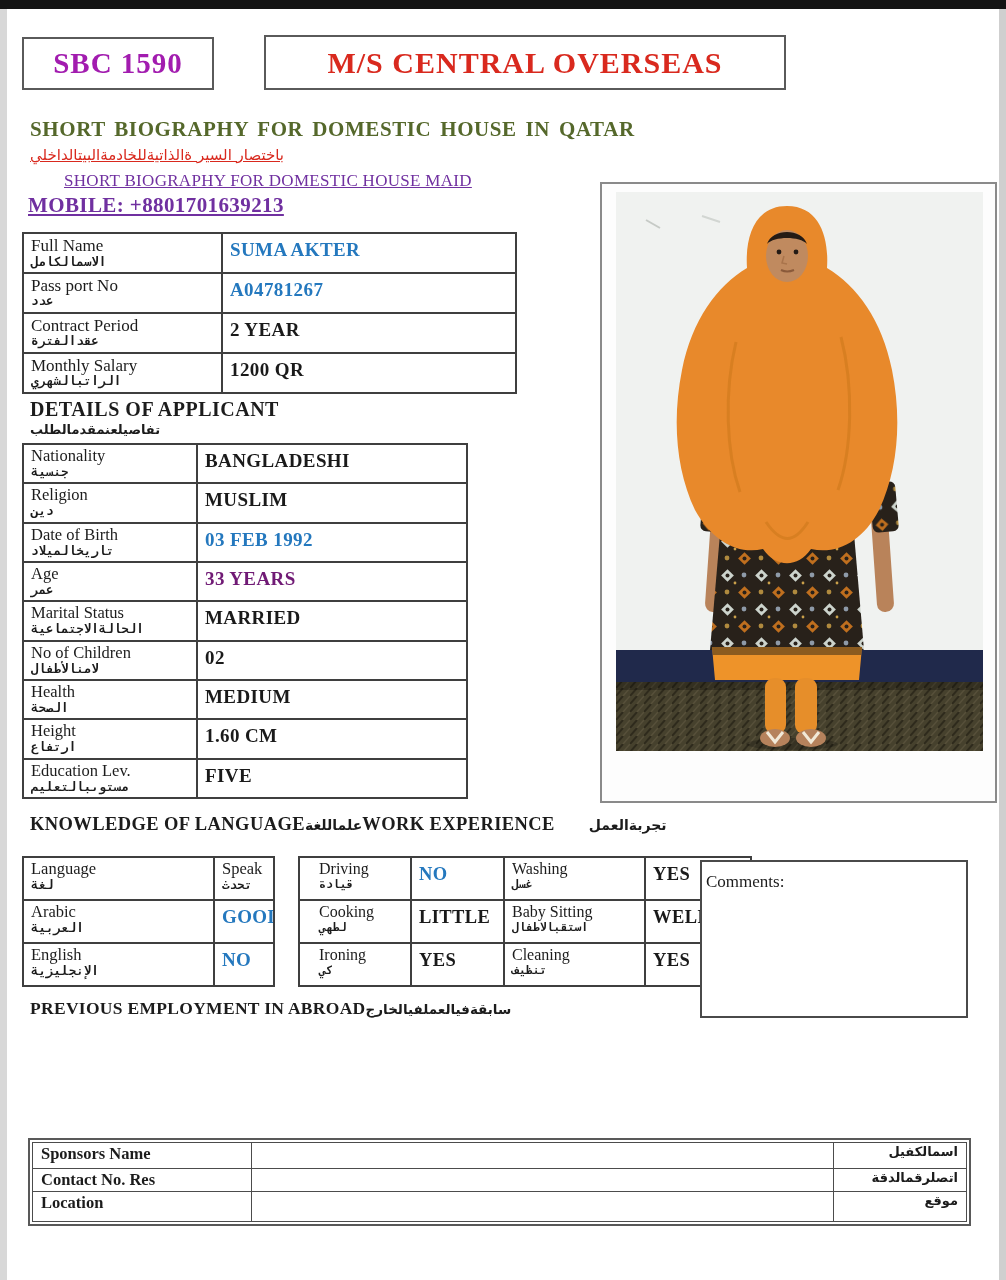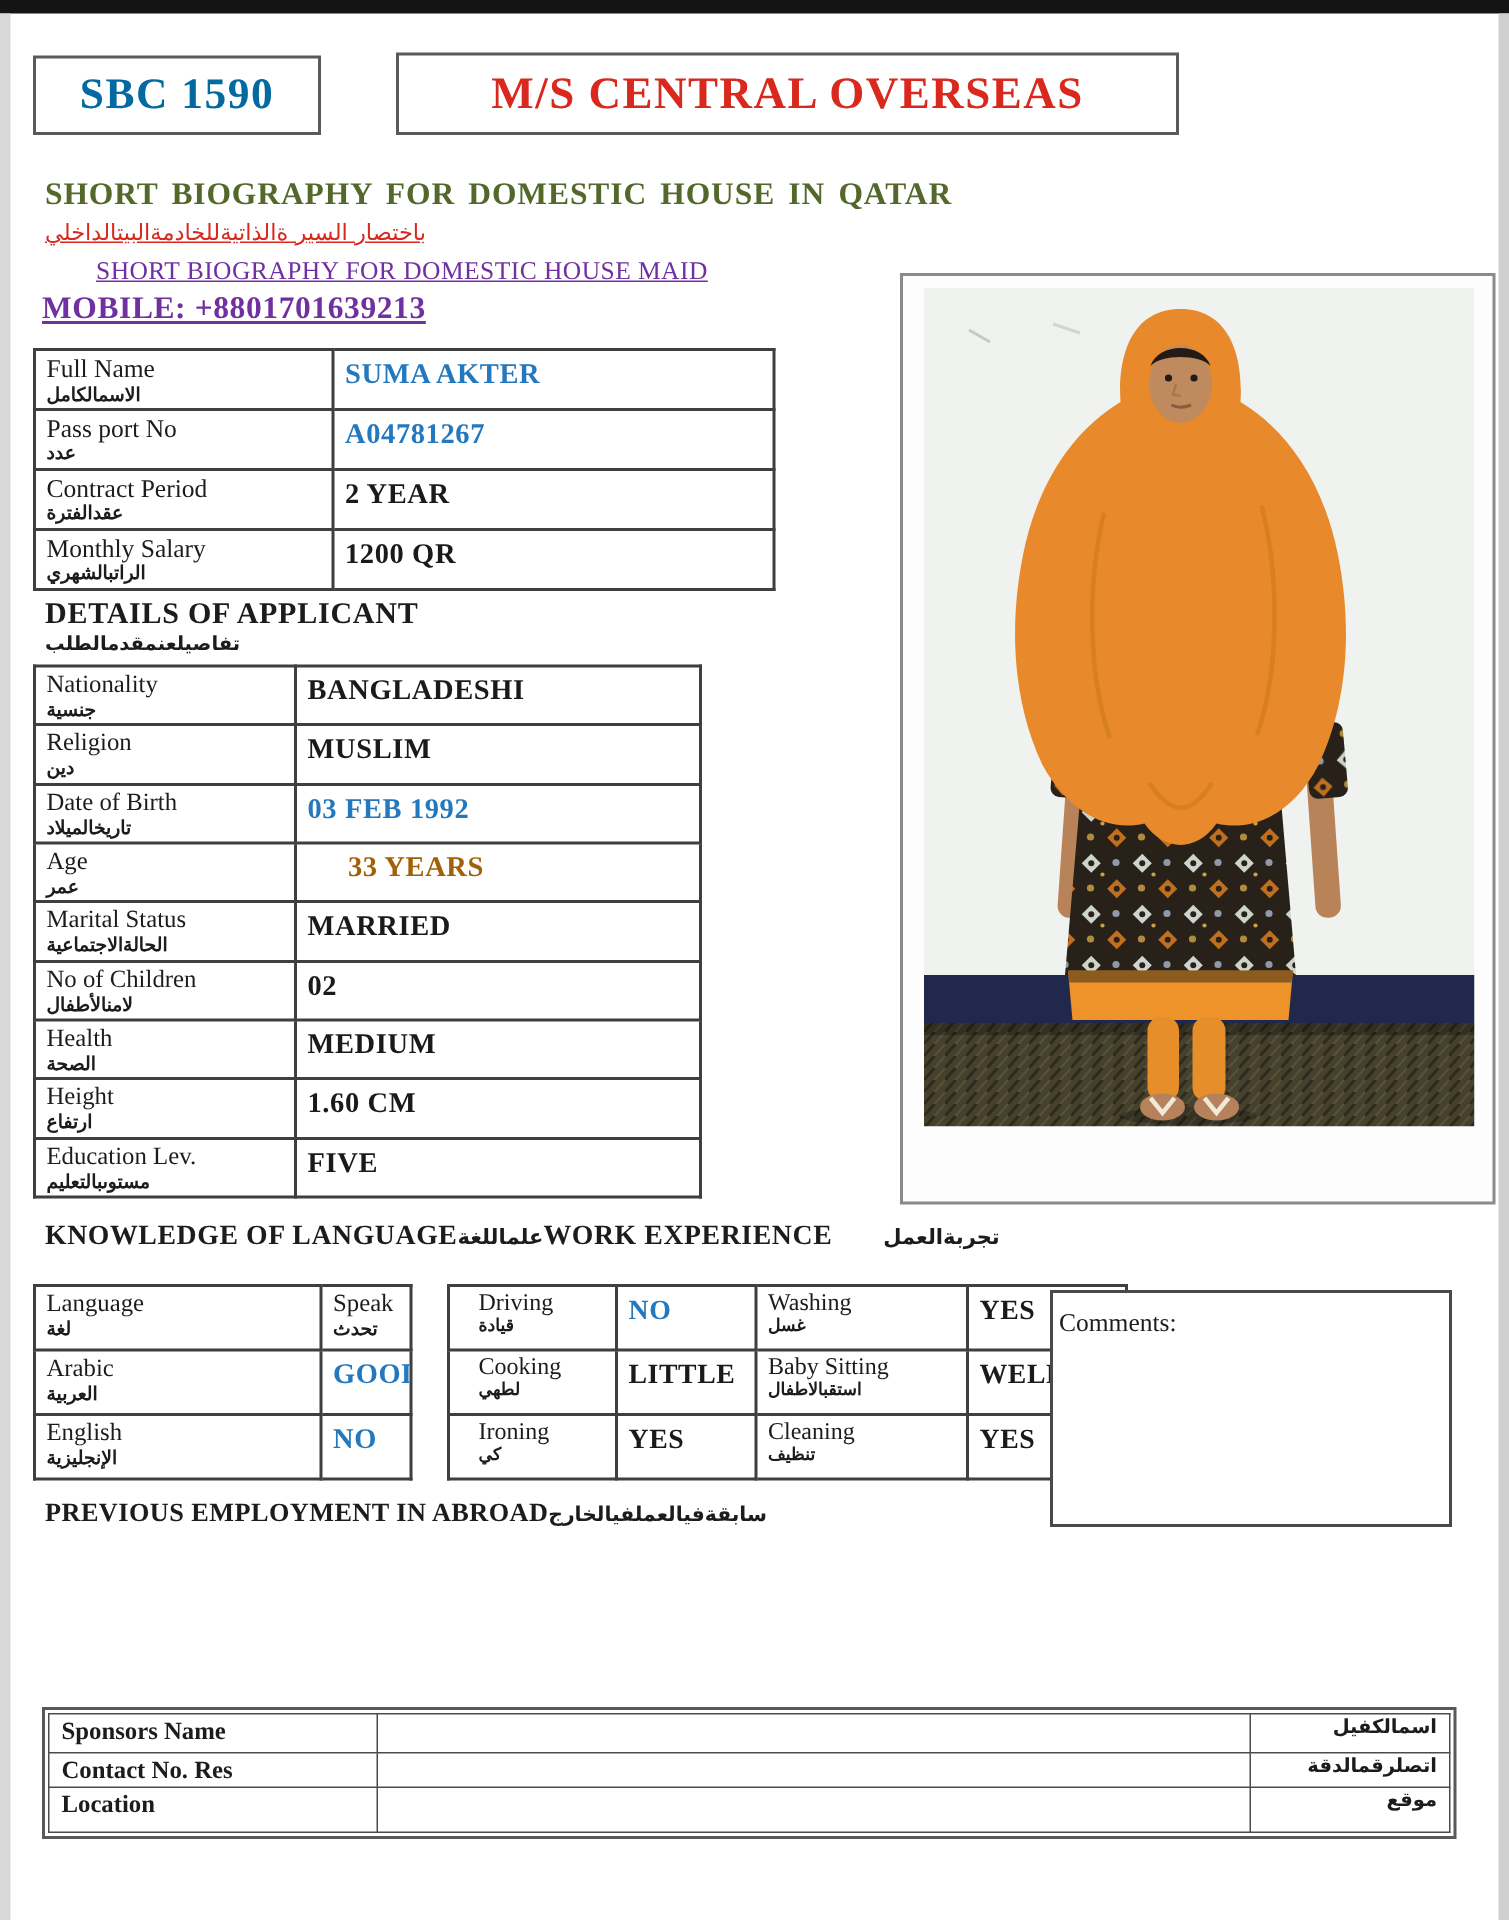--- a/index.html
+++ b/index.html
@@ -25,21 +25,21 @@
   .subtitle{position:absolute;left:28px;top:171px;font-size:17px;font-weight:400;letter-spacing:.3px;text-decoration:underline;margin-left:36px;}
   .mobile{position:absolute;left:28px;top:193px;font-size:21px;font-weight:600;letter-spacing:.4px;text-decoration:underline;}
 
   .ar{font-family:"DejaVu Sans","Liberation Sans",sans-serif;direction:rtl;unicode-bidi:isolate;}
 
   
   table.tbl{border-collapse:collapse;position:absolute;table-layout:fixed;background:#fff;}
   table.tbl td{border:2px solid #3f3f3f;padding:2px 7px;vertical-align:top;overflow:hidden;}
   .len{font-size:17px;line-height:1.15;}
   .lar{font-size:12.5px;font-weight:bold;line-height:1.15;text-align:left;direction:rtl;unicode-bidi:isolate;
-       font-family:Liberation Serif, serif;}
+       font-family:Liberation Mono, monospace;}
   .val{font-weight:bold;font-size:19px;letter-spacing:.4px;line-height:1.2;display:inline-block;padding-top:3px;word-wrap:break-word;}
 
   .basic{left:22px;top:232px;width:495px;}
   .basic td:first-child{width:183px;}
   .basic tr{height:39px;}
 
   .sec-head{position:absolute;font-weight:bold;}
   .details-head{left:30px;top:398px;font-size:20px;letter-spacing:.5px;}
   .details-head-ar{left:30px;top:422px;font-size:13px;font-weight:bold;}
 
@@ -101,21 +101,21 @@
 </head>
 <body>
 
 <div class="page">
 
   <div class="topbar"></div>
   <div class="left-strip"></div>
   <div class="right-strip"></div>
 
   <div class="hbox hbox1">
-    <span style="color: #0369a1;">SBC 1590</span>
+    <span style="color: #a21caf;">SBC 1590</span>
   </div>
   <div class="hbox hbox2">
     <span style="color: rgb(217, 41, 30);">M/S CENTRAL OVERSEAS</span>
   </div>
 
   <div class="title" style="color: rgb(85, 104, 43);">SHORT BIOGRAPHY FOR DOMESTIC HOUSE IN QATAR</div>
   <div class="title-ar ar" style="color: rgb(217, 41, 30);">باختصار السير ةالذاتيةللخادمةالبيتالداخلي</div>
   <div class="subtitle" style="color: rgb(112, 48, 160);">SHORT BIOGRAPHY FOR DOMESTIC HOUSE MAID</div>
   <div class="mobile" style="color: rgb(112, 48, 160);">MOBILE: +8801701639213</div>
 
@@ -241,21 +241,21 @@
             <div class="len">Date of Birth</div>
             <div class="lar">تاريخالميلاد</div>
           </td>
       <td><span class="val" style="color: rgb(36, 120, 190);">03 FEB 1992</span></td>
     </tr>
     <tr>
       <td>
             <div class="len">Age</div>
             <div class="lar">عمر</div>
           </td>
-      <td><span class="val" style="color: #a16207; margin-left: 27px;">33 YEARS</span></td>
+      <td><span class="val" style="color: #701a75;">33 YEARS</span></td>
     </tr>
     <tr>
       <td>
             <div class="len">Marital Status</div>
             <div class="lar">الحالةالاجتماعية</div>
           </td>
       <td><span class="val" style="color: rgb(26, 26, 26);">MARRIED</span></td>
     </tr>
     <tr>
       <td>

